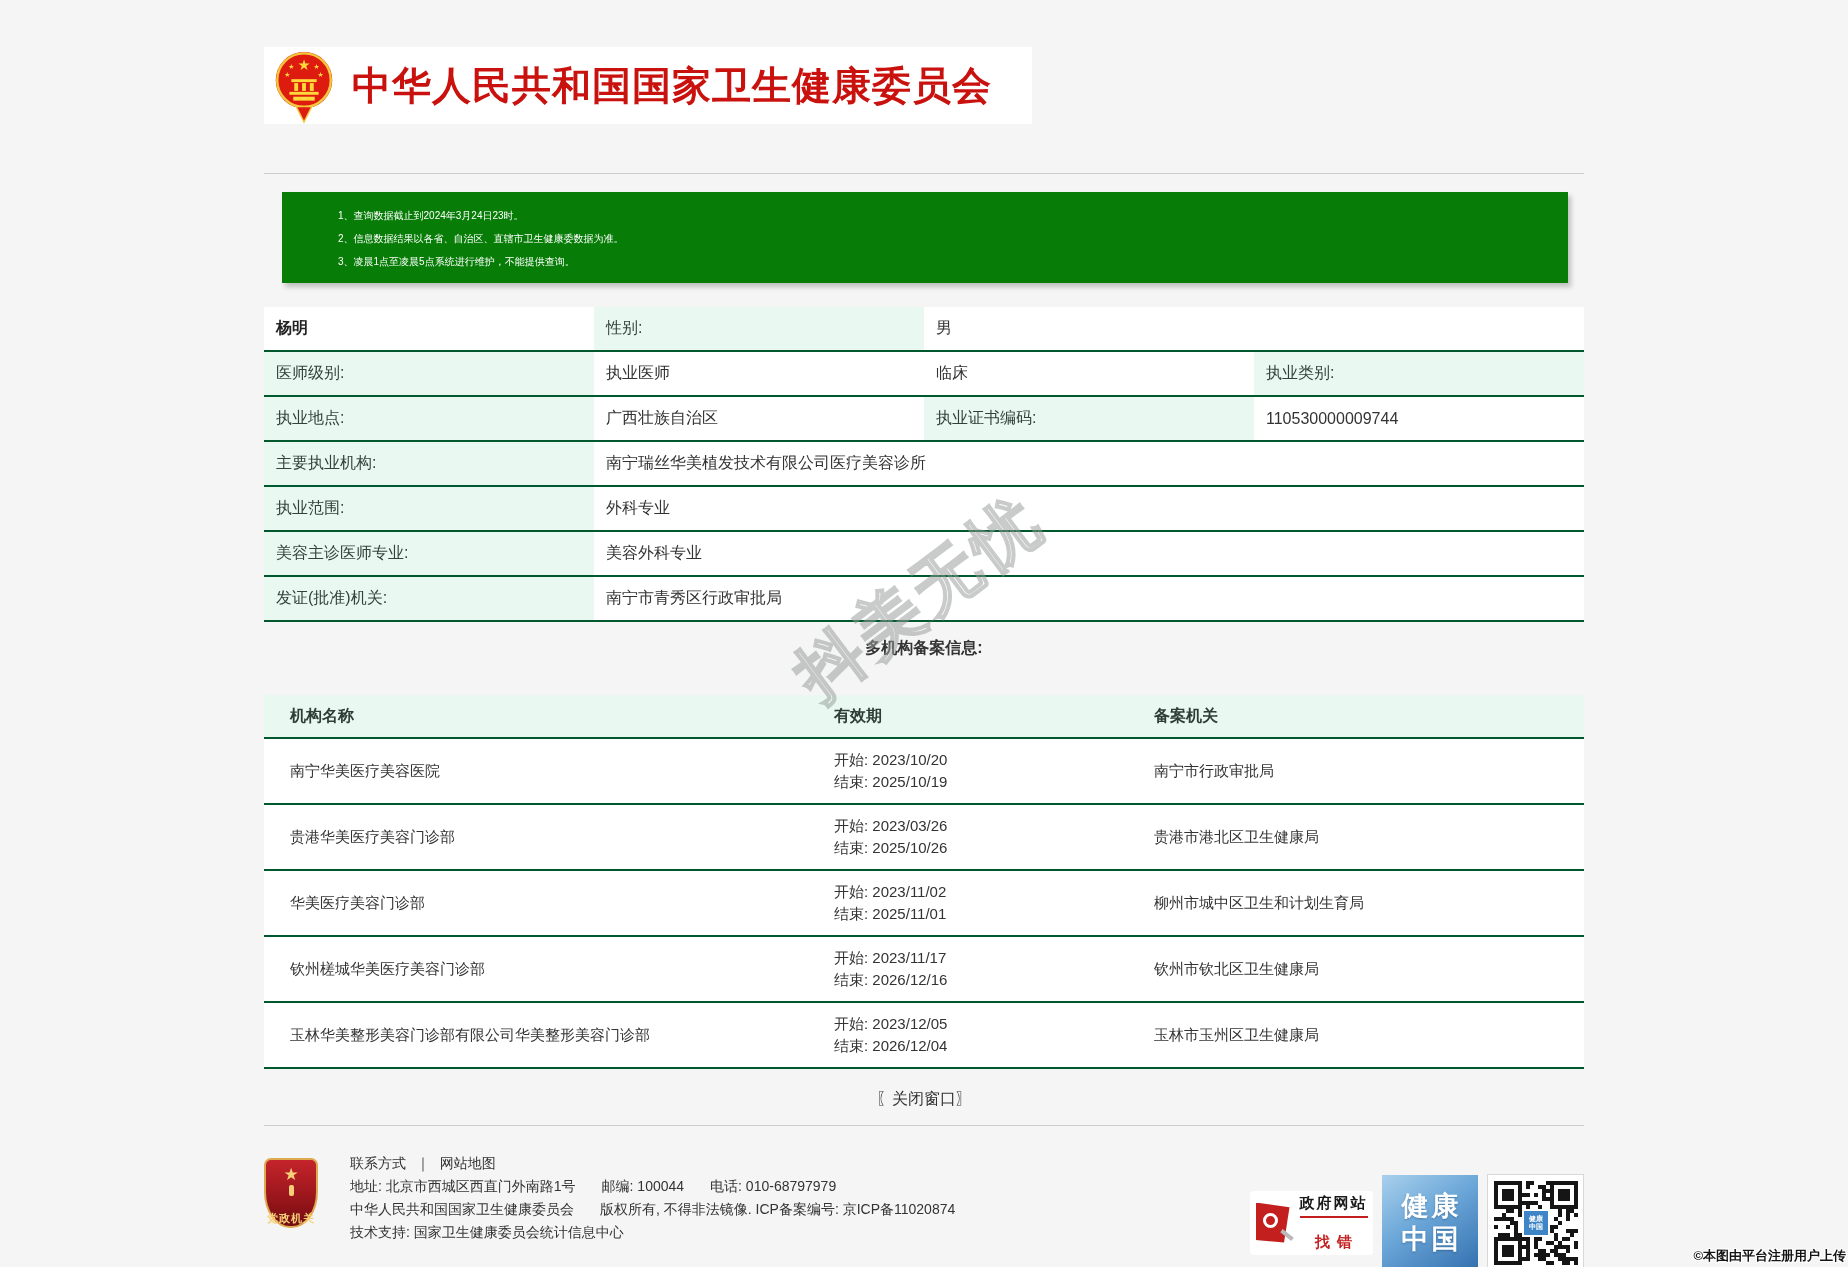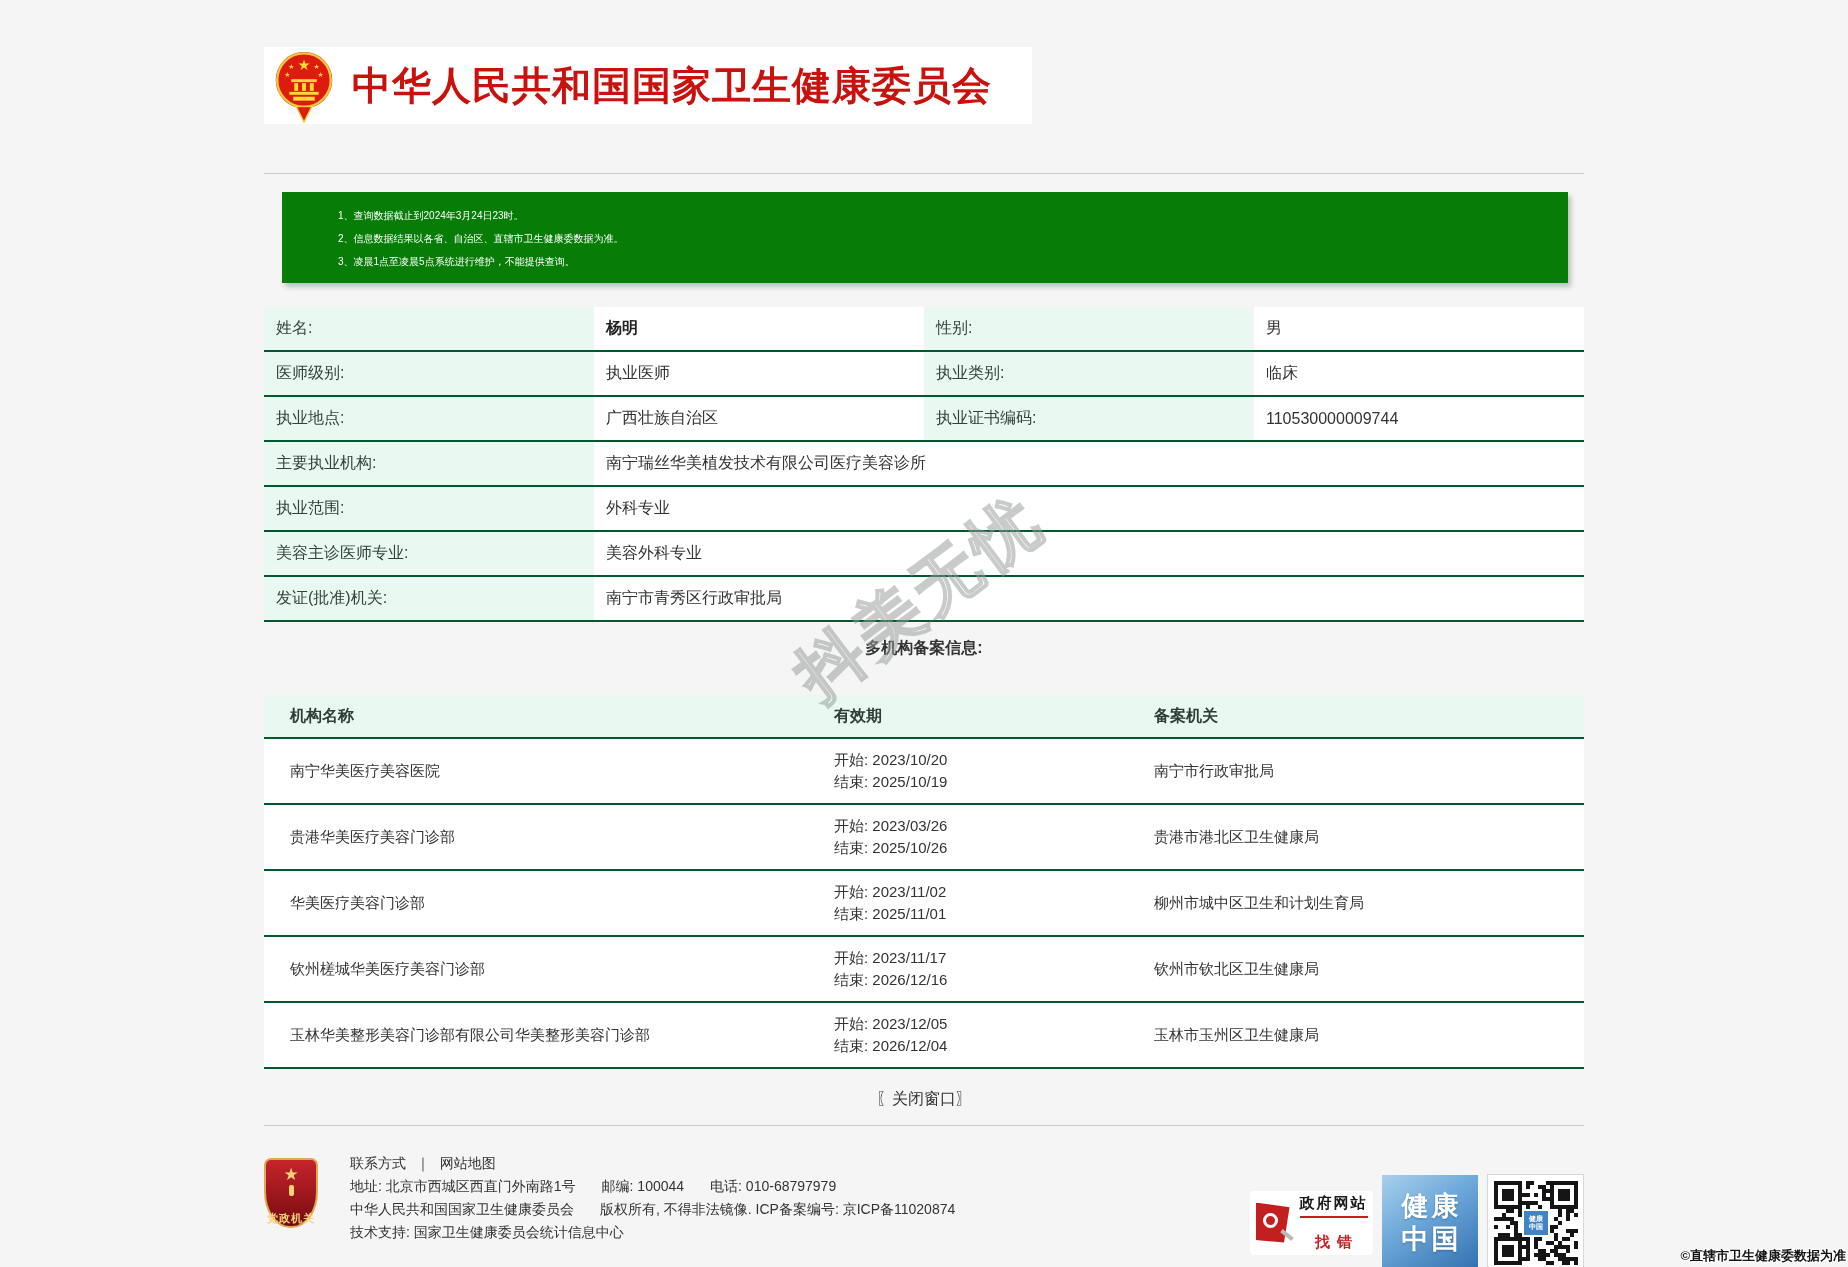--- a/index.html
+++ b/index.html
@@ -168,30 +168,29 @@
   <div class="divider d1"></div>
 
   <div class="notice">
     <div>1、查询数据截止到2024年3月24日23时。</div>
     <div>2、信息数据结果以各省、自治区、直辖市卫生健康委数据为准。</div>
     <div>3、凌晨1点至凌晨5点系统进行维护，不能提供查询。</div>
   </div>
 
   <div class="info-table">
     <div class="info-row">
-      <div class="cell label">姓名:</div>
       <div class="cell value bold">杨明</div>
       <div class="cell label">性别:</div>
       <div class="cell value">男</div>
     </div>
     <div class="info-row">
       <div class="cell label">医师级别:</div>
       <div class="cell value">执业医师</div>
+      <div class="cell value">临床</div>
       <div class="cell label">执业类别:</div>
-      <div class="cell value">临床</div>
     </div>
     <div class="info-row">
       <div class="cell label">执业地点:</div>
       <div class="cell value">广西壮族自治区</div>
       <div class="cell label">执业证书编码:</div>
       <div class="cell value">110530000009744</div>
     </div>
     <div class="info-row">
       <div class="cell label">主要执业机构:</div>
       <div class="cell value wide">南宁瑞丝华美植发技术有限公司医疗美容诊所</div>
@@ -759,13 +758,13 @@
           <span>健康</span>
           <span>中国</span>
         </div>
       </div>
     </div>
   </div>
 
 </div>
 
 <div class="wm-diag">抖美无忧</div>
-<div class="wm-corner">©直辖市卫生健康委数据为准</div>
+<div class="wm-corner">©本图由平台注册用户上传</div>
 
 </body></html>

